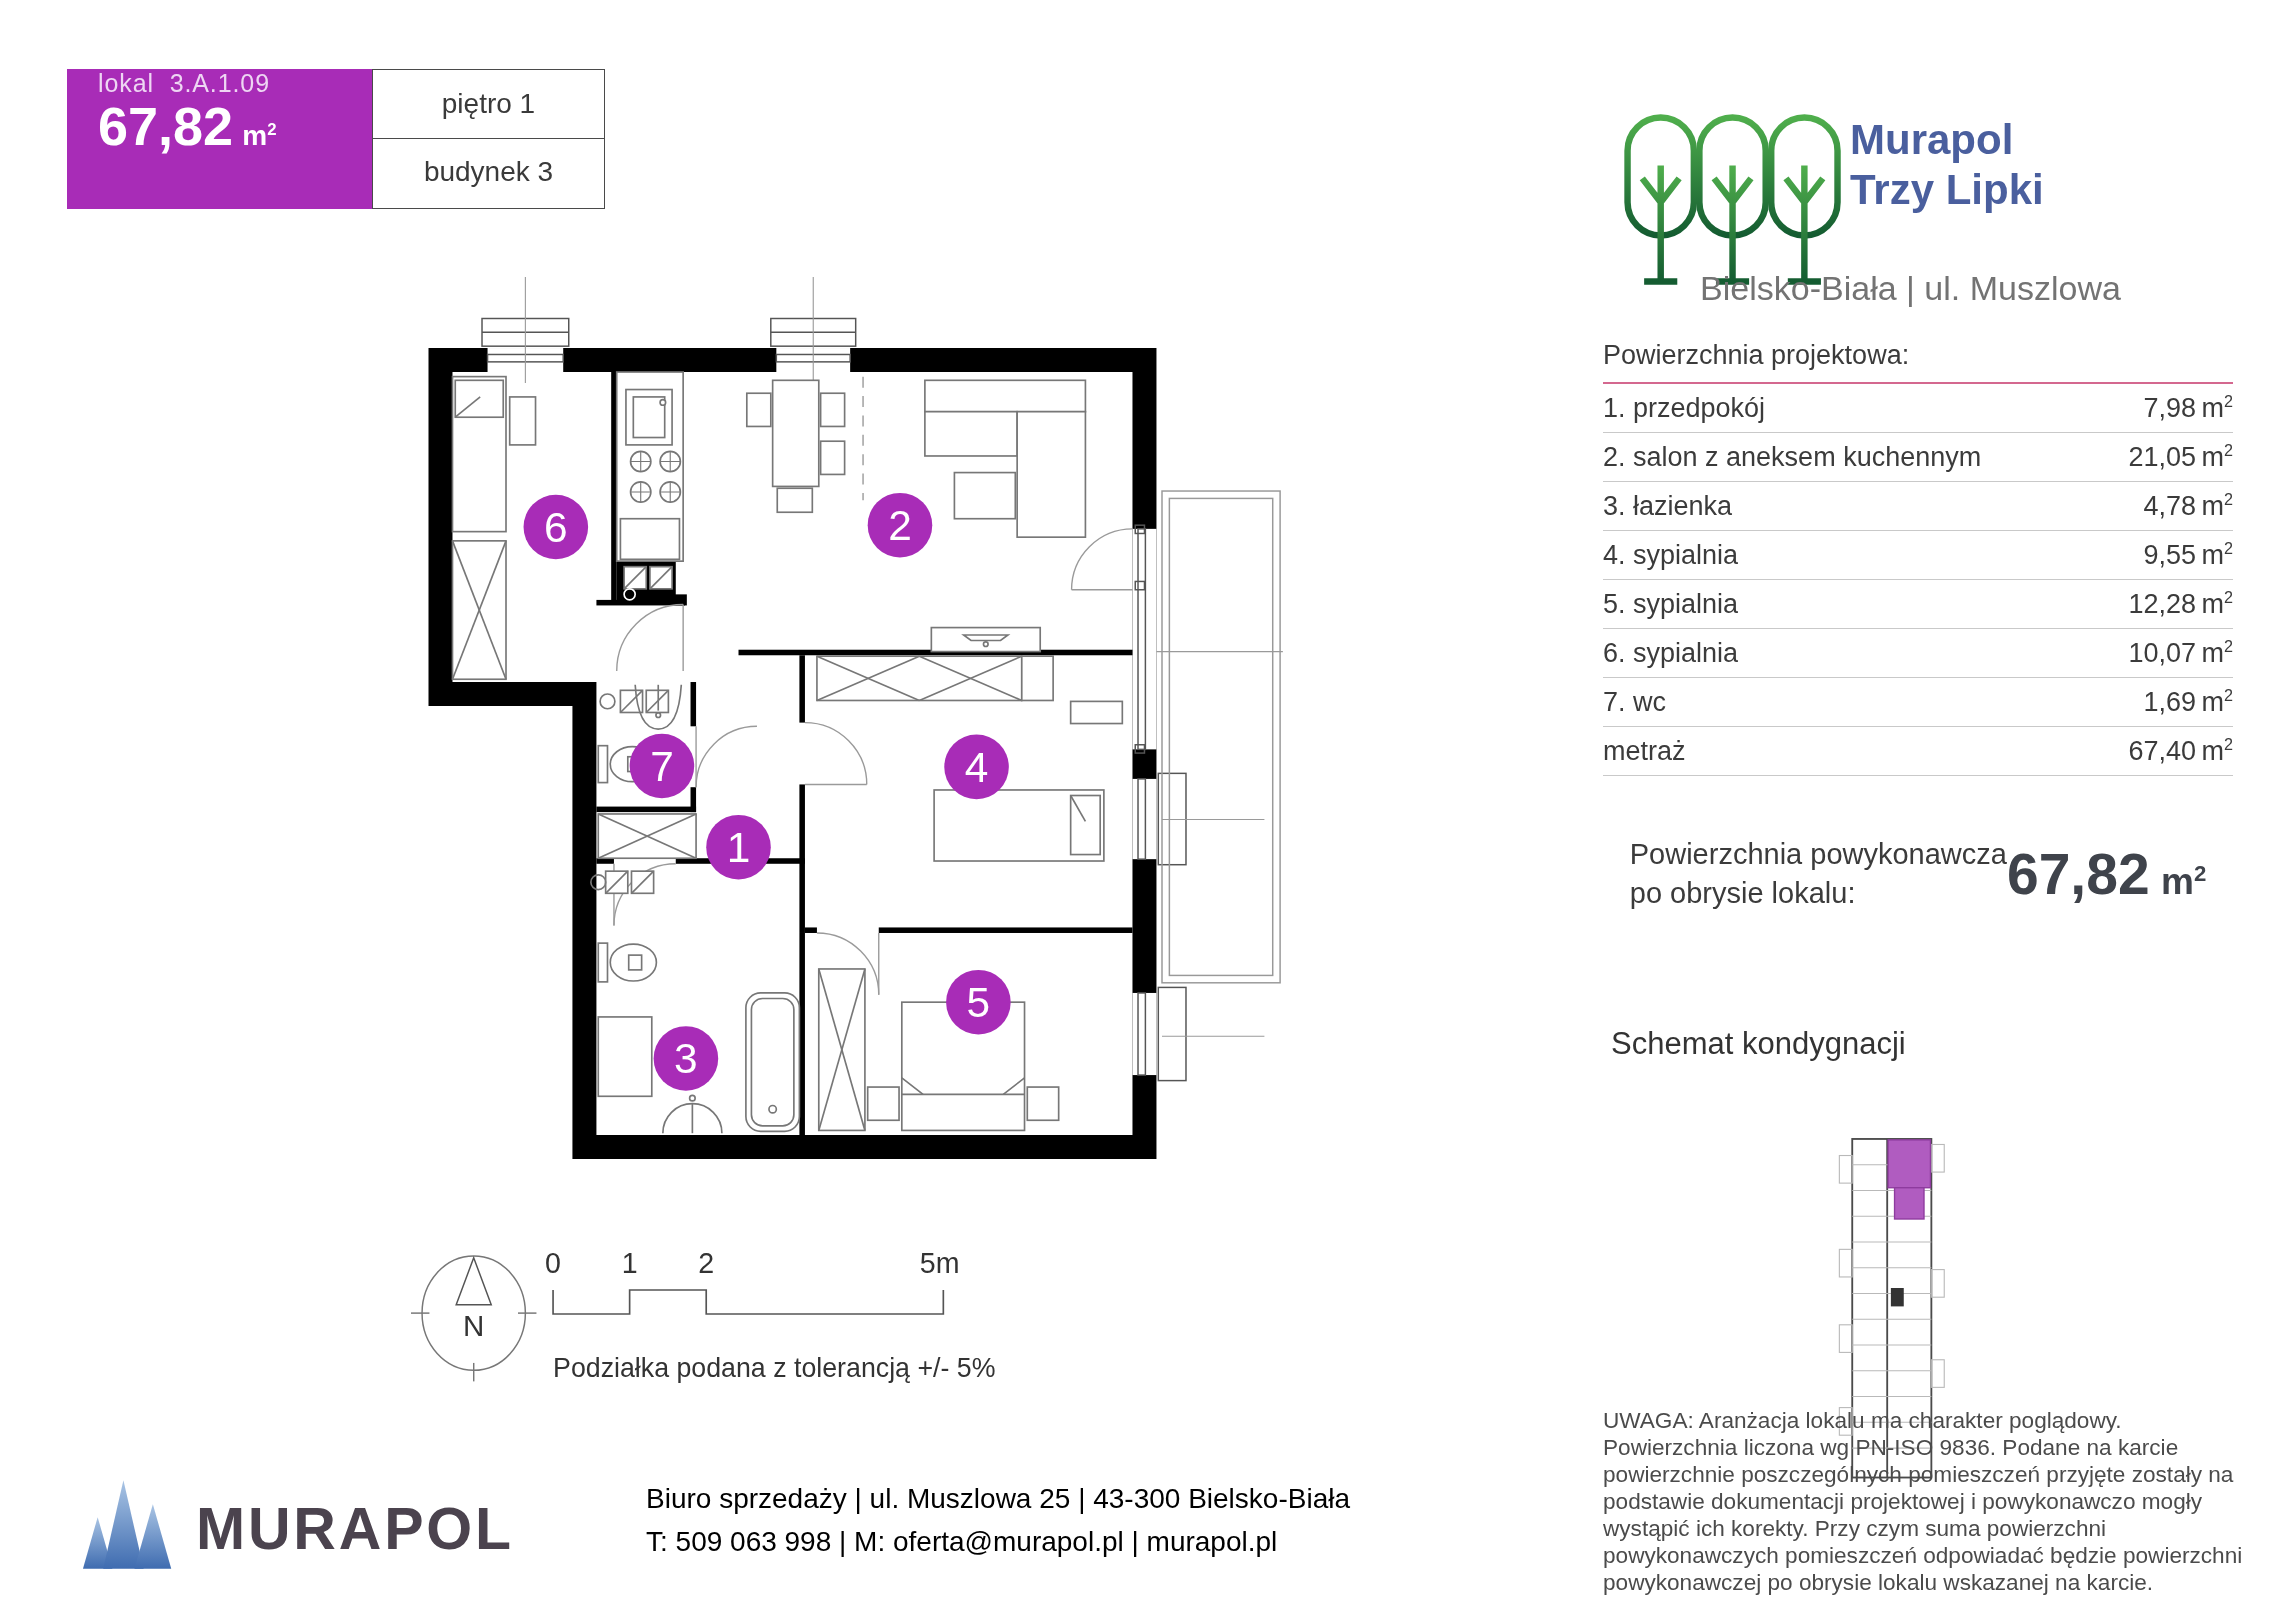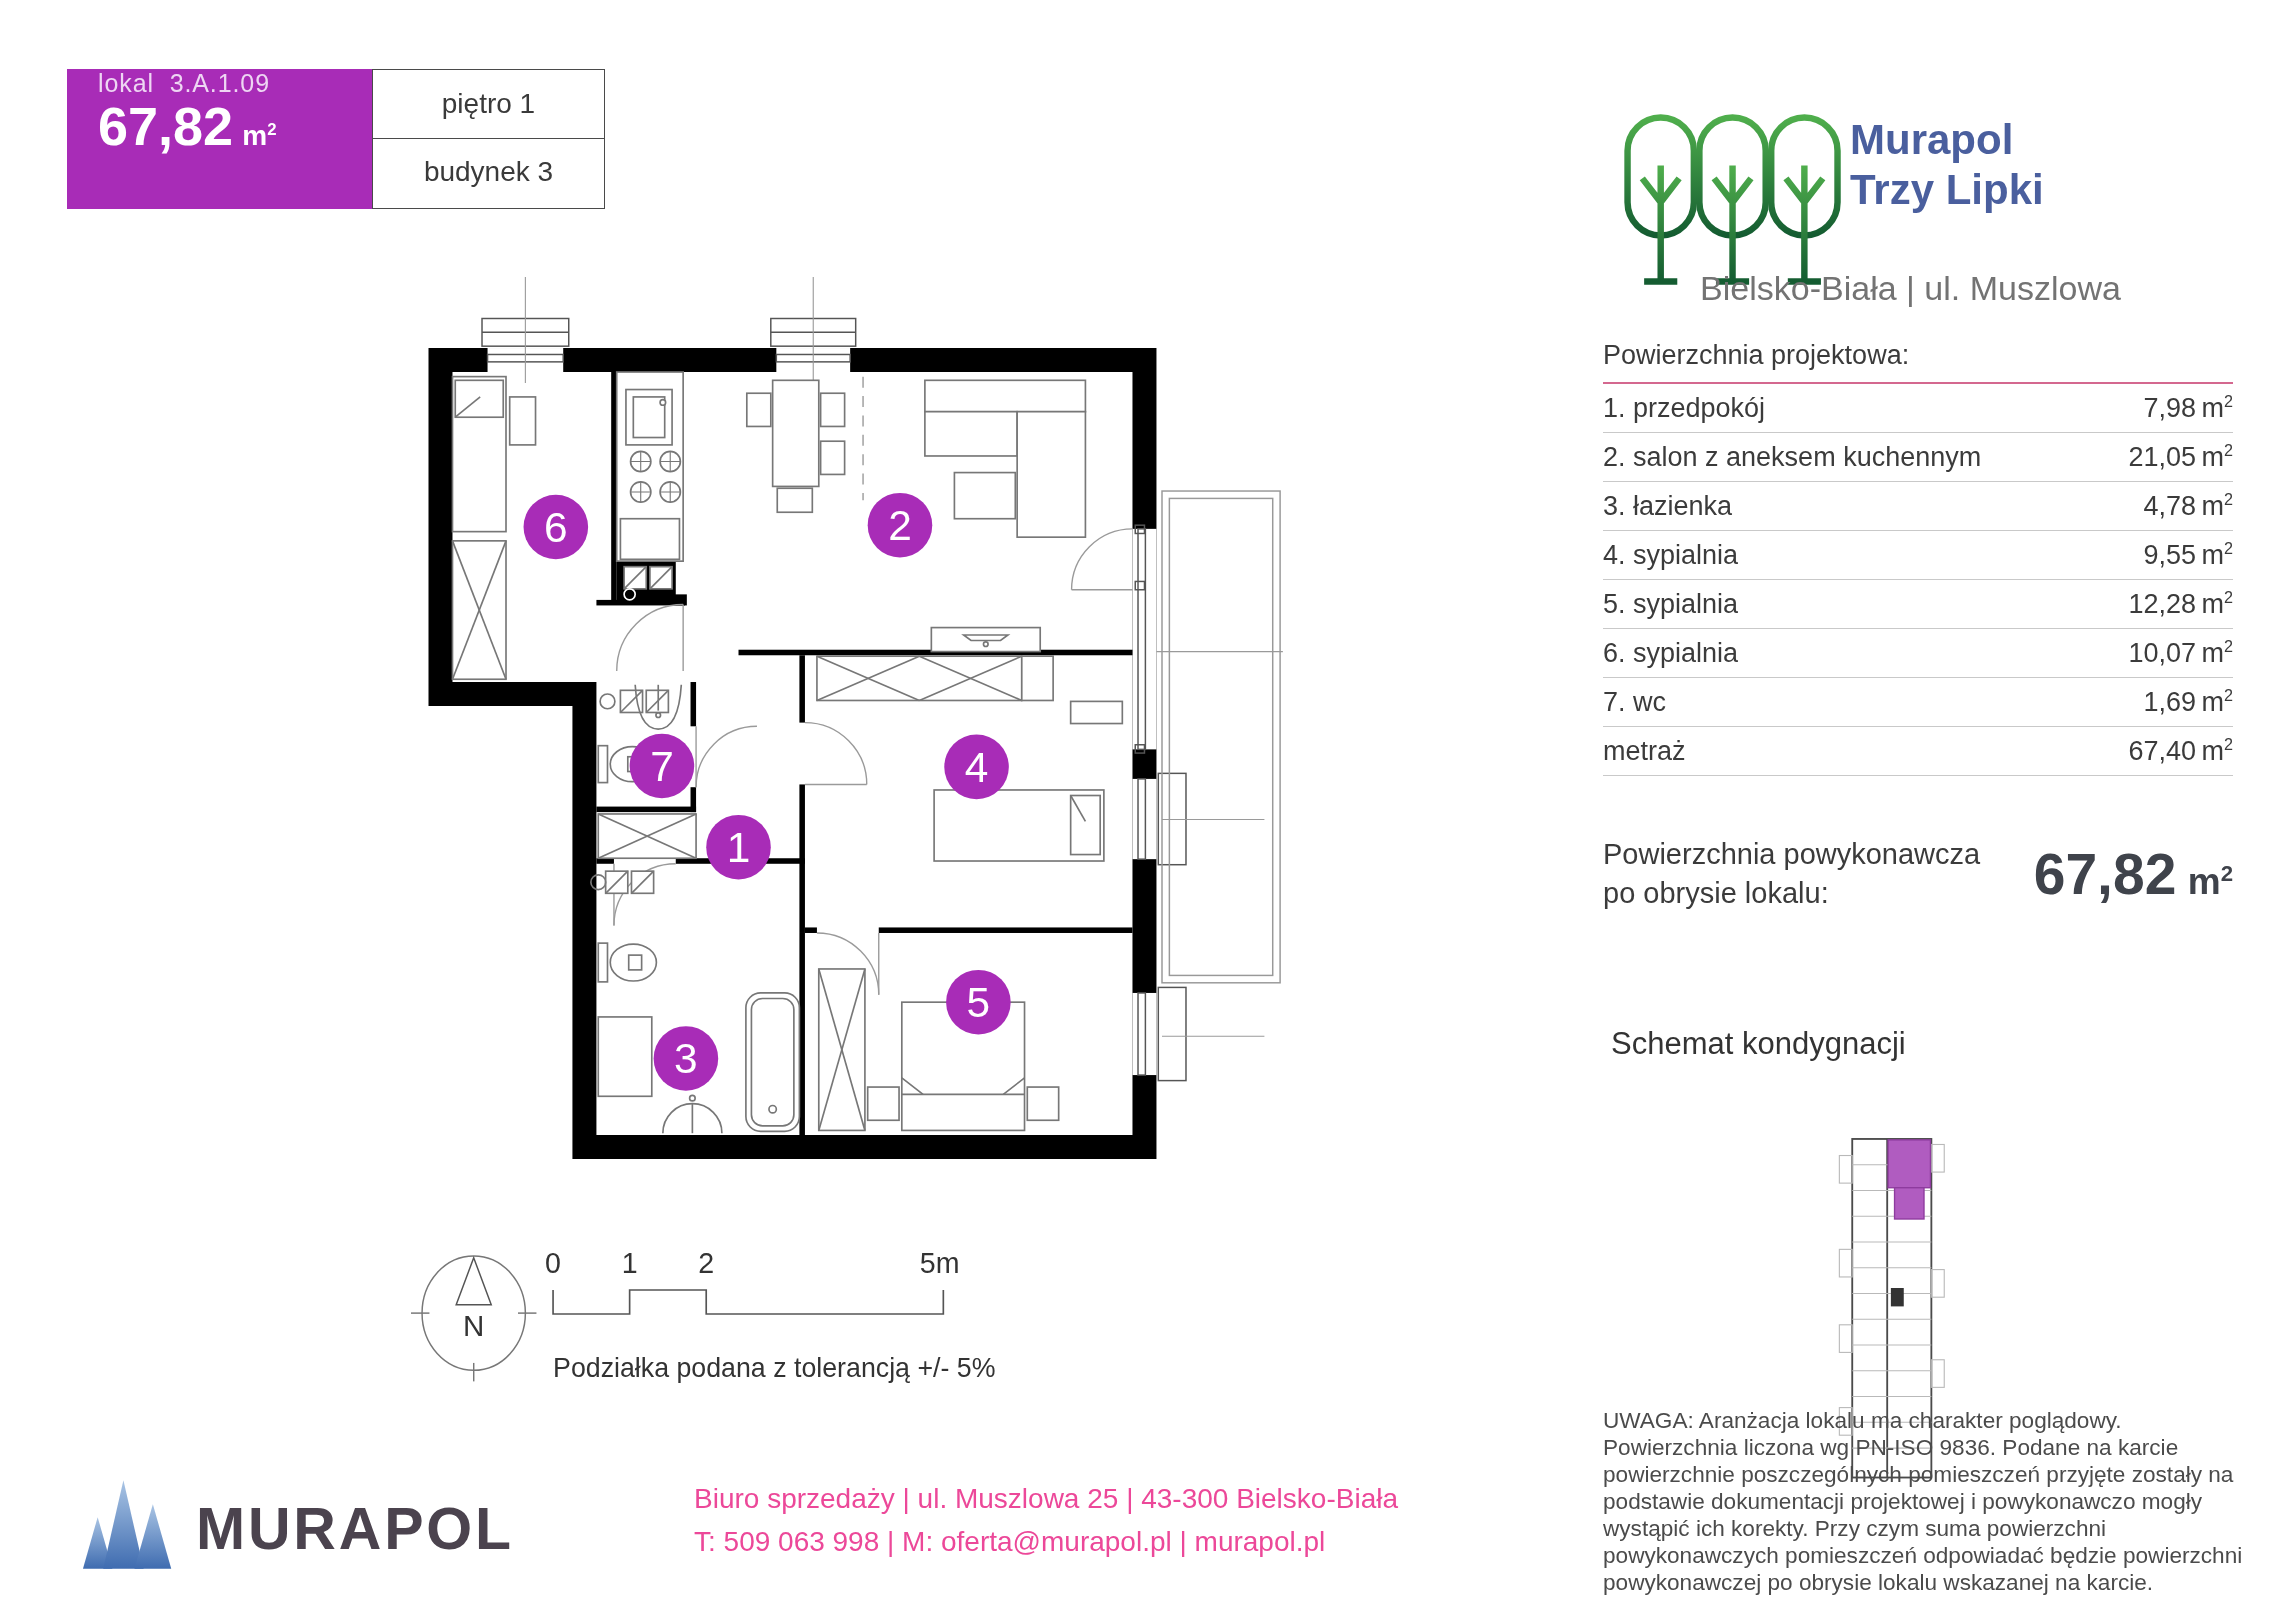--- a/index.html
+++ b/index.html
@@ -25,32 +25,32 @@
 
   
   .areas{left:1603px;top:340px;width:630px;}
   .areas-title{font-size:27px;color:#3b3b3b;padding-bottom:11px;}
   .rule-pink{border:none;border-top:2.8px solid #d4688f;margin:0;}
   .arow{display:flex;justify-content:space-between;align-items:center;height:48px;
         border-bottom:1.8px solid #c9c9c9;font-size:27px;color:#3b3b3b;}
   .arow .val{white-space:nowrap;}
 
   
-  .asbuilt{left:1603px;top:835px;width:630px;display:flex;justify-content:space-between;align-items:center;}
+  .asbuilt{left:1603px;top:835px;width:630px;display:flex;justify-content:center;align-items:center;}
   .asbuilt-label{font-size:29px;line-height:1.35;color:#3b3b3b;}
   .asbuilt-value{font-size:57px;font-weight:600;color:#3f434b;white-space:nowrap;}
   .asbuilt-value .unit{font-size:37px;}
 
   .schemat-title{left:1611px;top:1026px;font-size:31px;color:#333;}
 
   .disclaimer{left:1603px;top:1407px;width:646px;font-size:22.6px;line-height:27px;color:#4b4b4b;}
 
   
   .footer-logo-text{left:196px;top:1495px;font-size:59px;font-weight:bold;letter-spacing:2.8px;color:#4b434e;}
-  .footer-address{left:646px;top:1477px;font-size:28px;color:#ec4899;line-height:1.55;margin-left:48px;}
+  .footer-address{left:646px;top:1477px;font-size:28px;color:#000000;line-height:1.55;}
 </style>
 </head>
 <body>
 
 <div id="page">
 
   <div class="abs lokal-box">
     <div class="lokal-line1">
       <span>lokal</span>&nbsp;
       <span>3.A.1.09</span>

